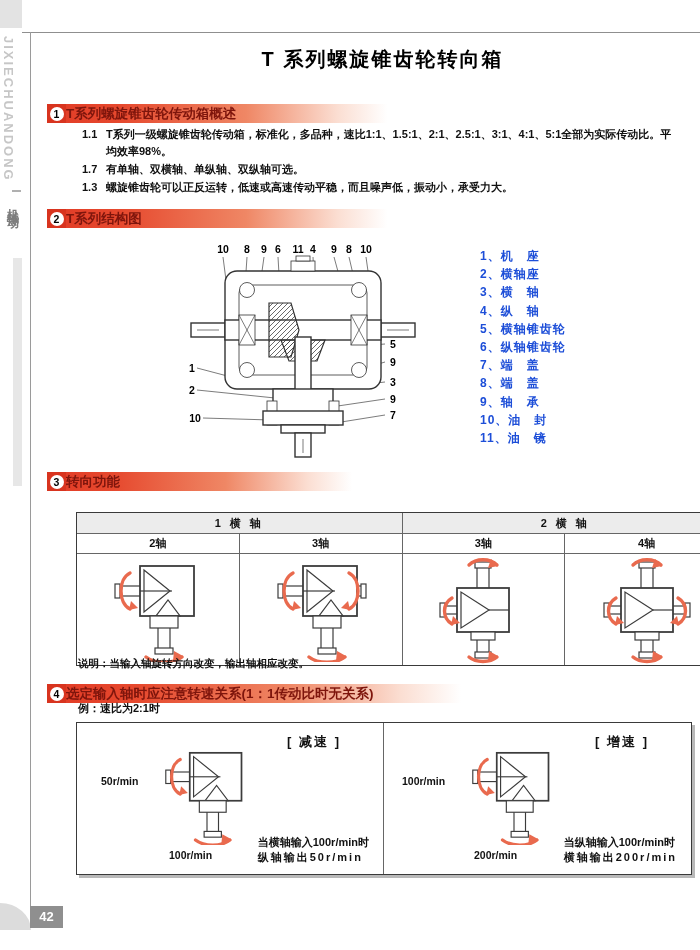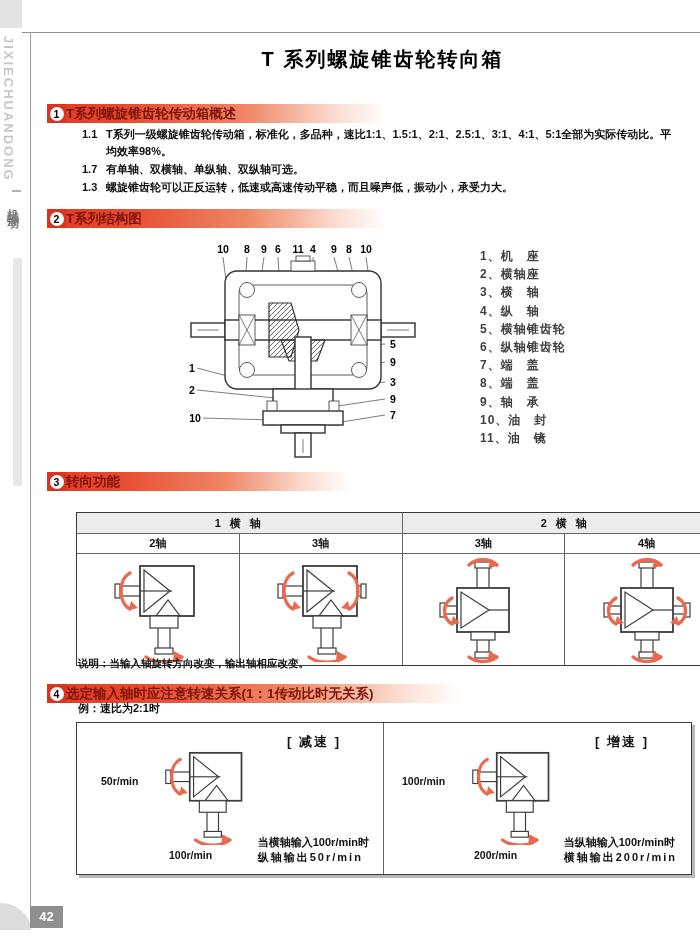--- a/index.html
+++ b/index.html
@@ -39,21 +39,21 @@
 
   
   .overview{position:absolute;left:74px;top:126px;width:592px;font-size:11px;font-weight:bold;
       line-height:17px;color:#111;margin-left:8px;}
   .ov-item{position:relative;padding-left:24px;margin-bottom:1px;}
   .ov-no{position:absolute;left:0;top:0;}
 
   
   .struct-svg{position:absolute;left:183px;top:243px;}
   .parts-list{position:absolute;left:480px;top:247px;font-size:12px;font-weight:bold;
-      line-height:18.2px;letter-spacing:1px;color:#404040;}
+      line-height:18.2px;letter-spacing:1px;color:#1d4ed8;}
   .ln{fill:#fff;stroke:#333;stroke-width:1.4;}
   .thin{stroke-width:0.8;}
   .lead{stroke:#444;stroke-width:0.7;fill:none;}
   .callout{font-size:10.5px;font-weight:bold;fill:#000;text-anchor:middle;}
 
   
   .steer-table{position:absolute;left:76px;top:512px;width:653px;height:154px;
       border:1.5px solid #3a3a3a;display:grid;grid-template-columns:repeat(4,1fr);
       grid-template-rows:21px 20px 1fr;box-sizing:border-box;}
   .steer-table .cell{border-right:1px solid #666;border-bottom:1px solid #666;

